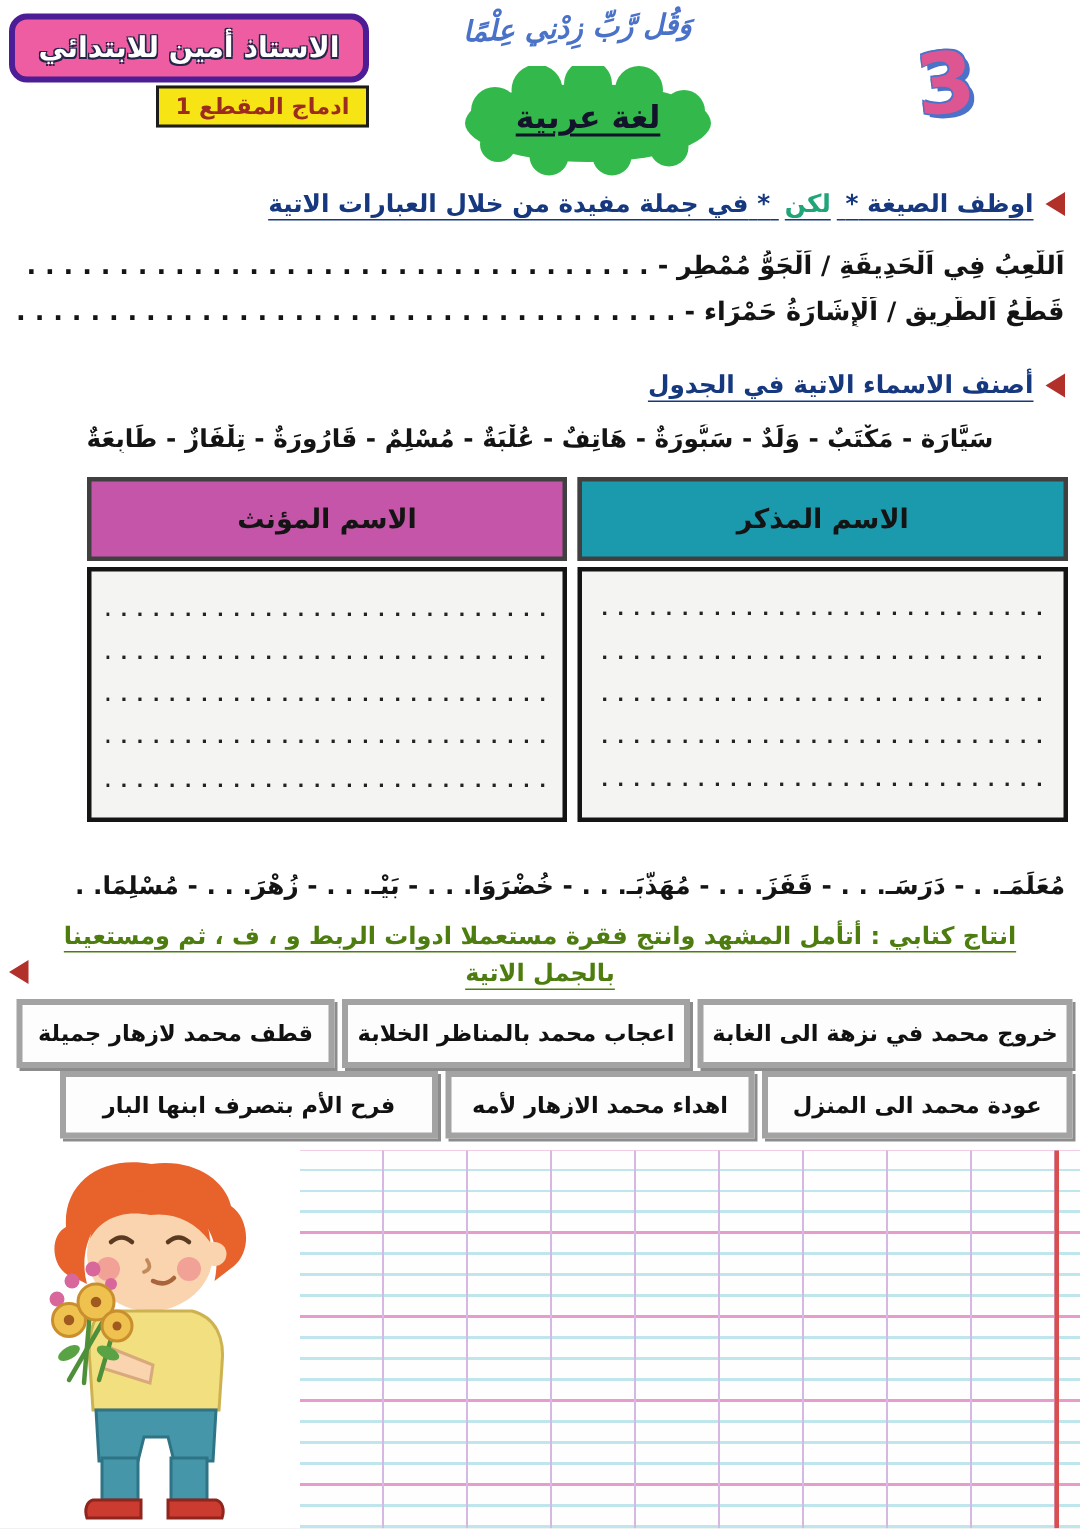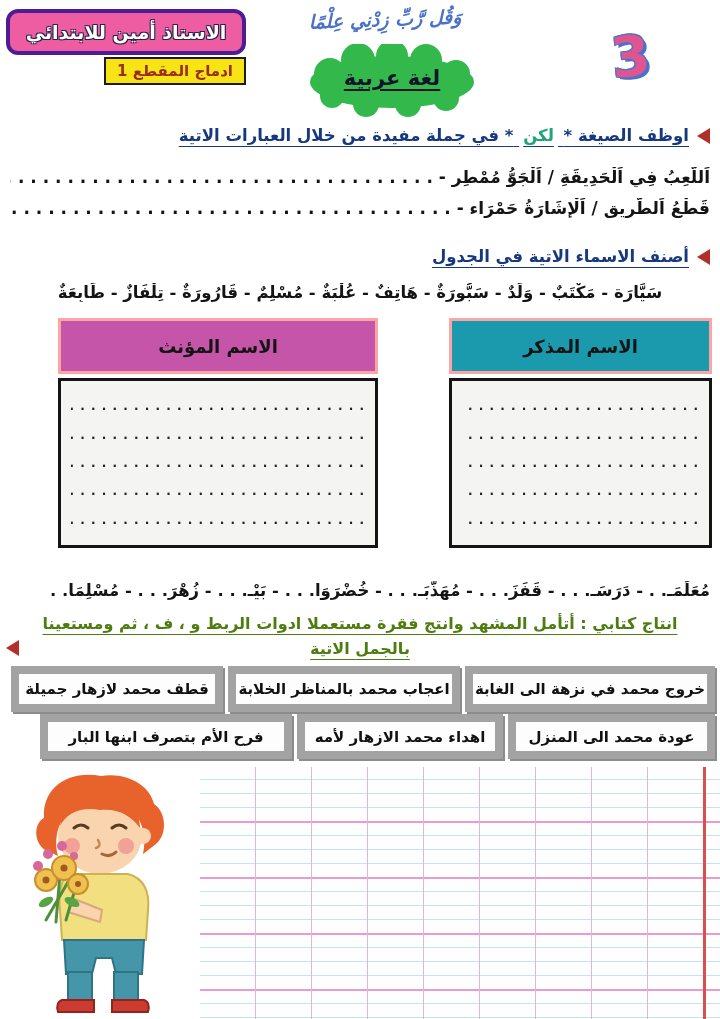--- a/index.html
+++ b/index.html
@@ -52,39 +52,39 @@
   .title-row { position:absolute; display:flex; align-items:center; gap:8px; }
   .sec-title { color:#16387f; font-weight:bold; font-size:16.5px;
     text-decoration:underline; text-underline-offset:5px; }
   .sec-title .kw { color:#1fa577; padding:0 4px; }
   .arabic-line { position:absolute; right:10px; left:10px; font-size:17px; font-weight:bold;
     color:#141414; text-align:right; white-space:nowrap; overflow:hidden; }
 
   
   .tables-wrap { position:absolute; top:318px; right:0; left:0; height:230px; }
   .cls-table { position:absolute; top:0; }
-  .cls-table.masc { right:8px;  width:263px; }
+  .cls-table.masc { right:8px;  width:327px; }
   .cls-table.femi { right:342px; width:320px; }
   .cls-head {
-    border:3px solid #fca5a5; height:56px; display:flex; align-items:center; justify-content:center;
+    border:3px solid #404040; height:56px; display:flex; align-items:center; justify-content:center;
     font-size:18px; font-weight:bold; color:#141414;
   }
   .cls-head.masc-h { background:#1b9aae; }
   .cls-head.femi-h { background:#c455a8; }
   .cls-body {
     margin-top:4px; border:3px solid #141414; background:#f4f4f3; height:170px;
     display:flex; flex-direction:column; justify-content:space-evenly; padding:4px 10px;
   }
   .dot-row { font-size:12px; font-weight:bold; color:#222; letter-spacing:1px;
     white-space:nowrap; overflow:hidden; text-align:center; }
 
   
   .box-row { position:absolute; display:flex; gap:5px; }
   .s-box {
-    border:8px solid #a3a3a3; background:#fdfdfd; display:flex; align-items:center; justify-content:center;
+    border:4px solid #a3a3a3; background:#fdfdfd; display:flex; align-items:center; justify-content:center;
     font-size:15px; font-weight:bold; color:#111; text-align:center; padding:2px 0;
     box-shadow:2px 2px 0 rgba(0,0,0,.45);
   }
 
   
   .writing-paper {
     position:absolute; top:767px; left:200px; right:0; bottom:0;
     background:
       linear-gradient(#d94f4f,#d94f4f) no-repeat right 14px top / 3px 100%,
       repeating-linear-gradient(to right, transparent 0 55px, #d5b9e3 55px 56px),

